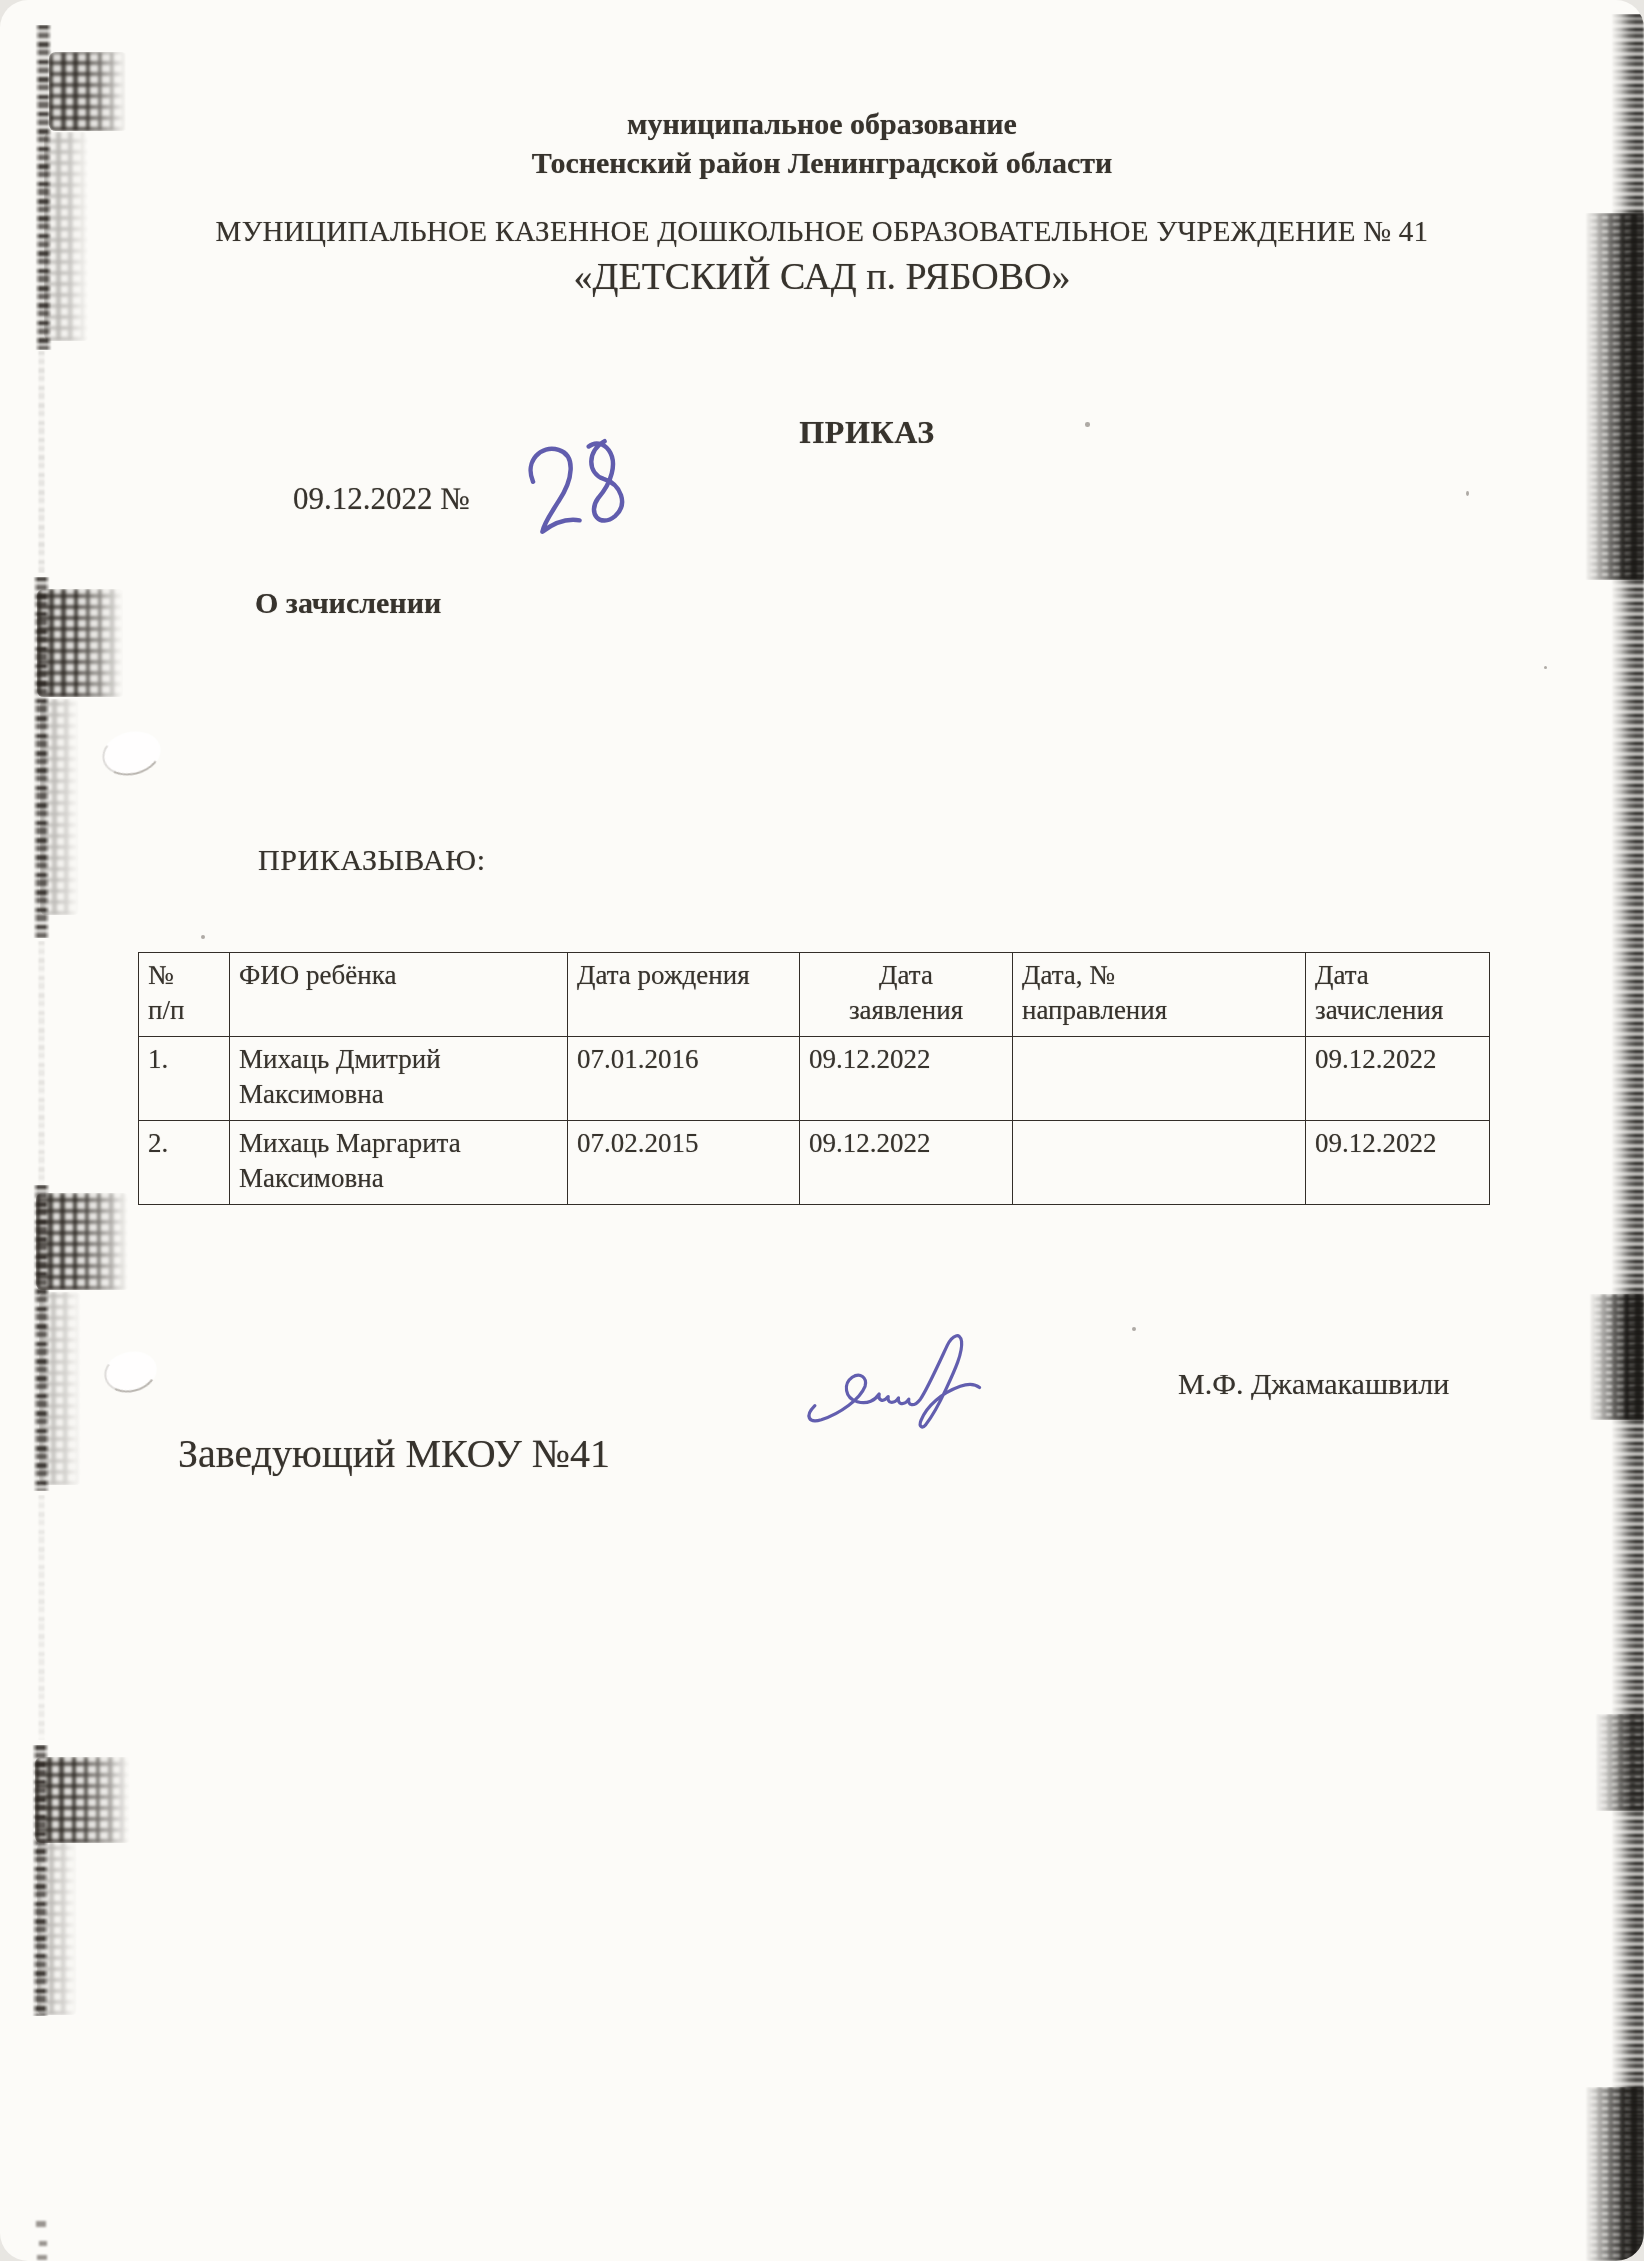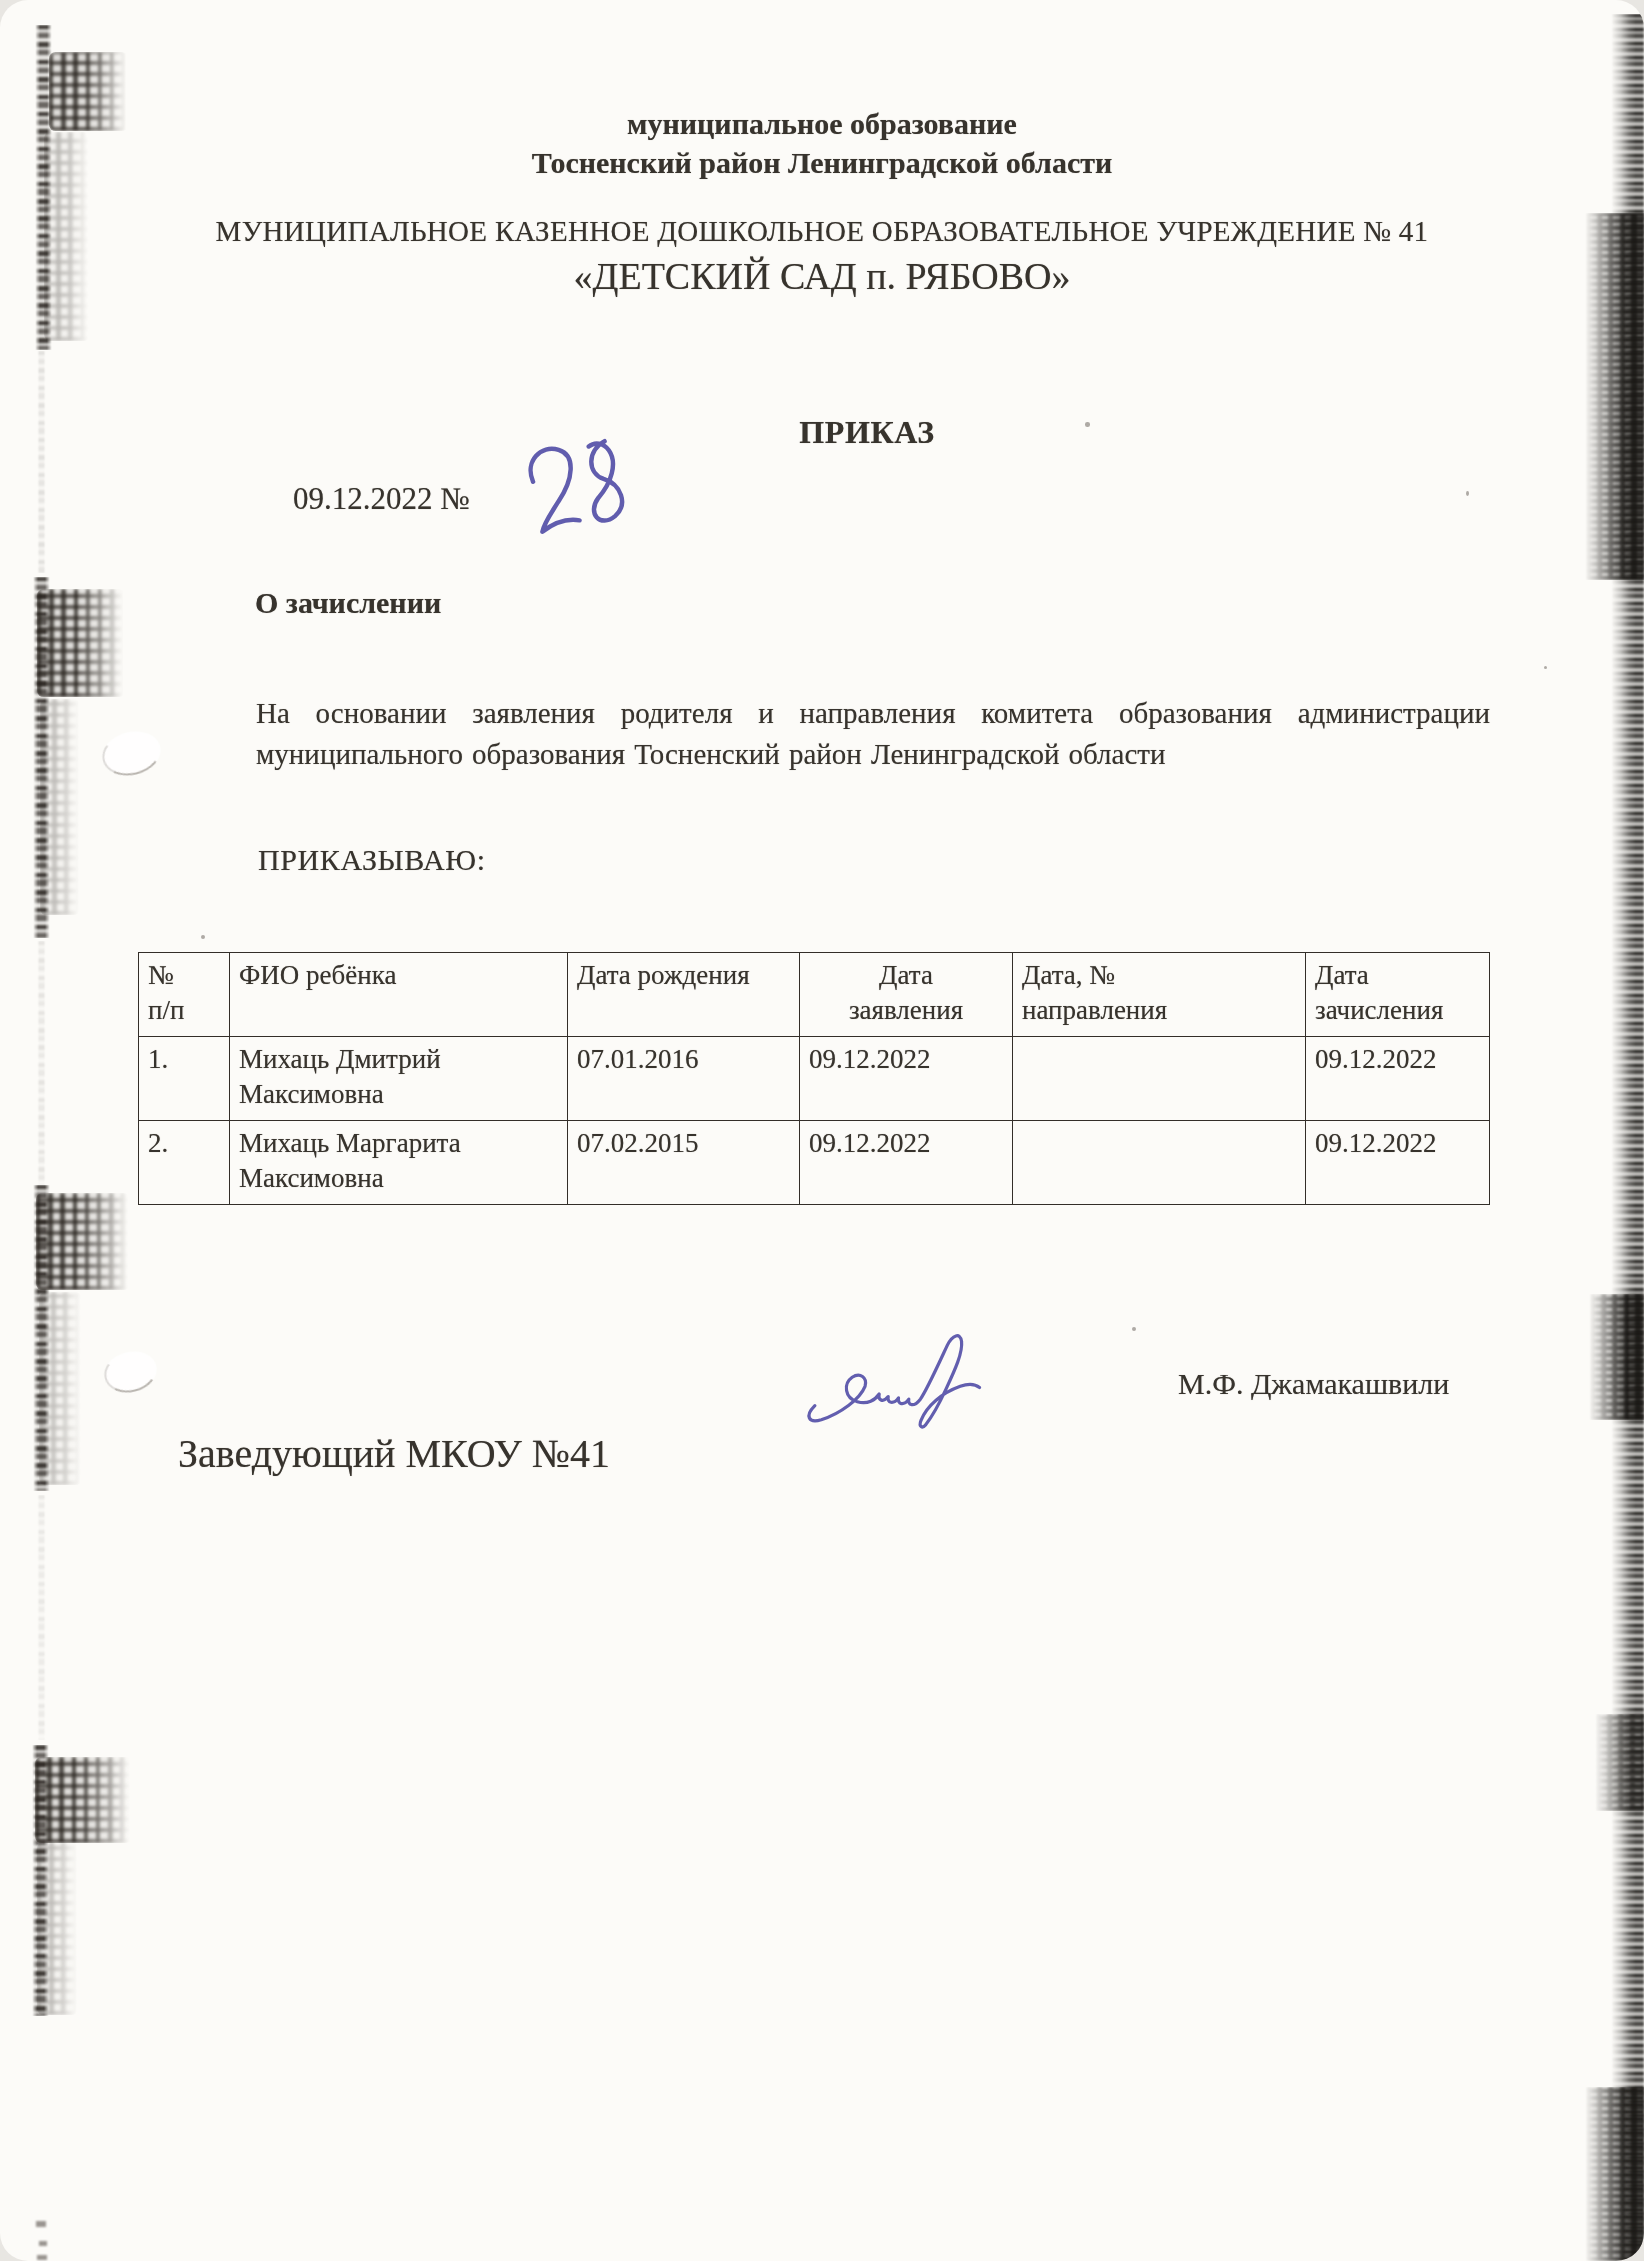--- a/index.html
+++ b/index.html
@@ -108,21 +108,20 @@
     <svg width="148" height="110" viewBox="0 0 210 160">
       <g transform="rotate(-9 105 80)" fill="none" stroke="#514da6" stroke-width="6.5" stroke-linecap="round" stroke-linejoin="round" opacity="0.9">
         <path d="M 34 64 C 26 32, 54 12, 78 24 C 102 36, 92 70, 66 98 C 54 112, 40 126, 36 138 C 54 128, 74 124, 92 130"></path>
         <path d="M 146 22 C 118 32, 114 64, 136 76 C 160 88, 166 118, 144 132 C 120 146, 104 122, 124 102 C 146 84, 160 56, 150 36 C 144 24, 132 20, 122 26"></path>
       </g>
     </svg>
   </div>
 
   <div class="abs scan b subject">О зачислении</div>
 
-  <div class="abs scan basis">На основании заявления родителя и направления комитета образования администрации муниципального образования Тосненский район Ленинградской области</div>
   <div class="abs scan decree">ПРИКАЗЫВАЮ:</div>
 
   <table class="enroll scan">
     <colgroup>
       <col style="width:91px">
         <col style="width:338px">
         <col style="width:232px">
       <col style="width:213px">
         <col style="width:293px">
         <col style="width:184px">

